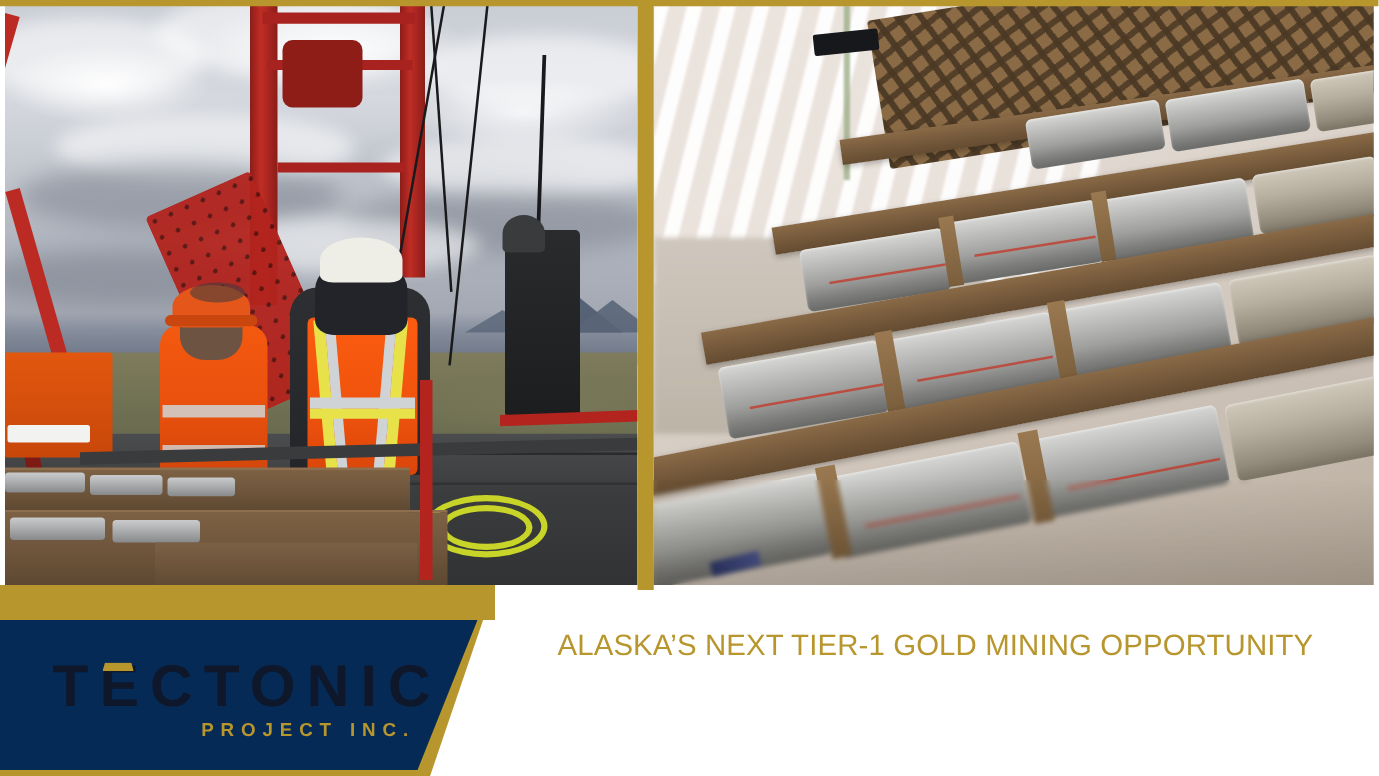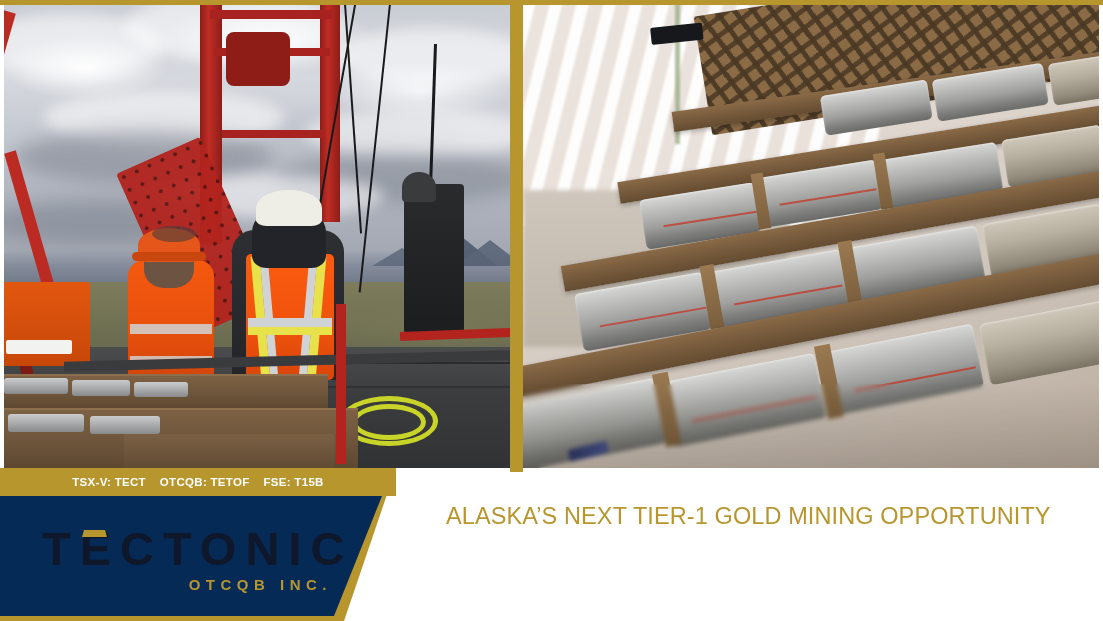--- a/index.html
+++ b/index.html
@@ -531,26 +531,25 @@
       <div class="rp-pen" style="left:46px; top:446px; width:40px; height:12px; transform:rotate(-14deg);"></div>
 
       <div class="rp-blur-bot"></div>
     </div>
   </div>
 
   <div class="band">
 
     <div class="gold-wedge"></div>
     <div class="ticker-bar"></div>
-    <div class="ticker-text">TSX-V: TECT    OTCQB: TETOF    FSE: T15B</div>
     <div class="navy-panel"></div>
 
     <div class="logo">
       <div class="logo-word">TECTONIC</div>
       <div class="logo-ebar"></div>
-      <div class="logo-sub">OTCQB INC.</div>
+      <div class="logo-sub">PROJECT INC.</div>
     </div>
 
     <div class="headline">
       <div class="headline-sub">ALASKA’S NEXT TIER-1 GOLD MINING OPPORTUNITY</div>
     </div>
   </div>
 </div>
 
 </body></html>

